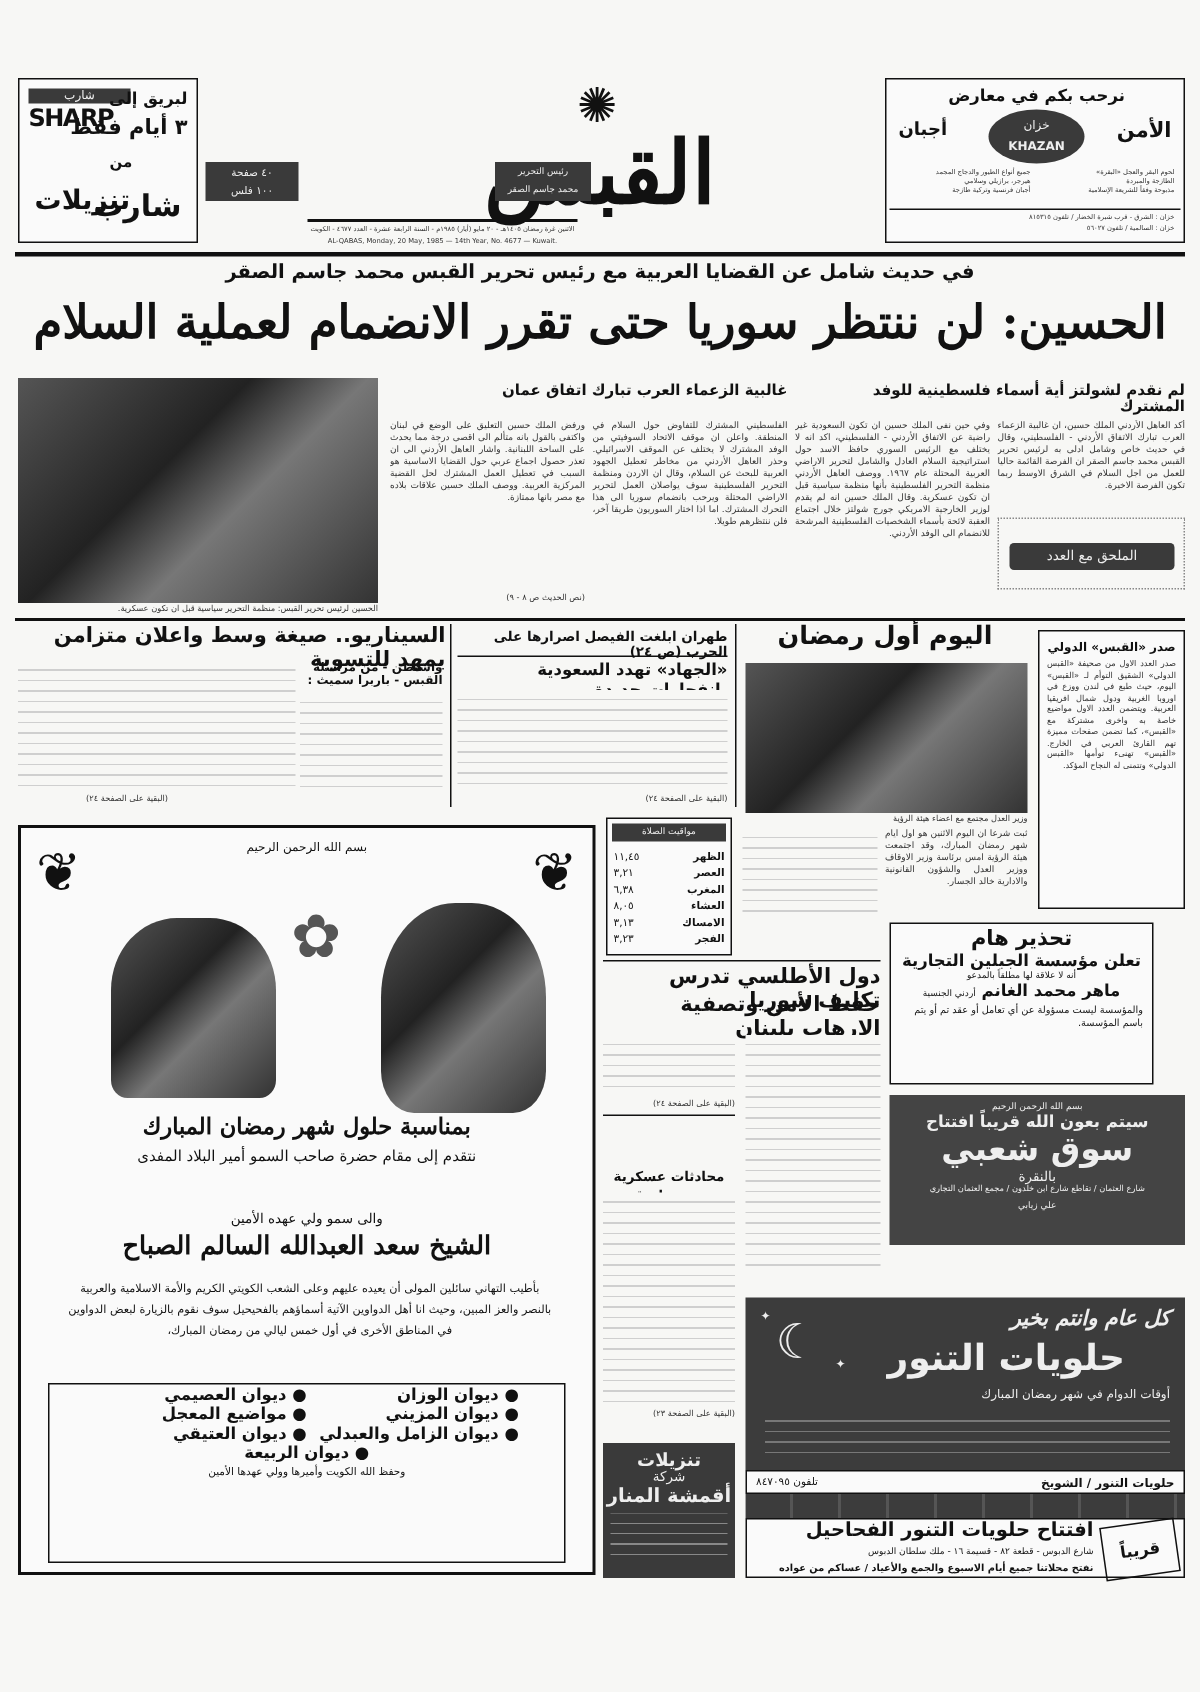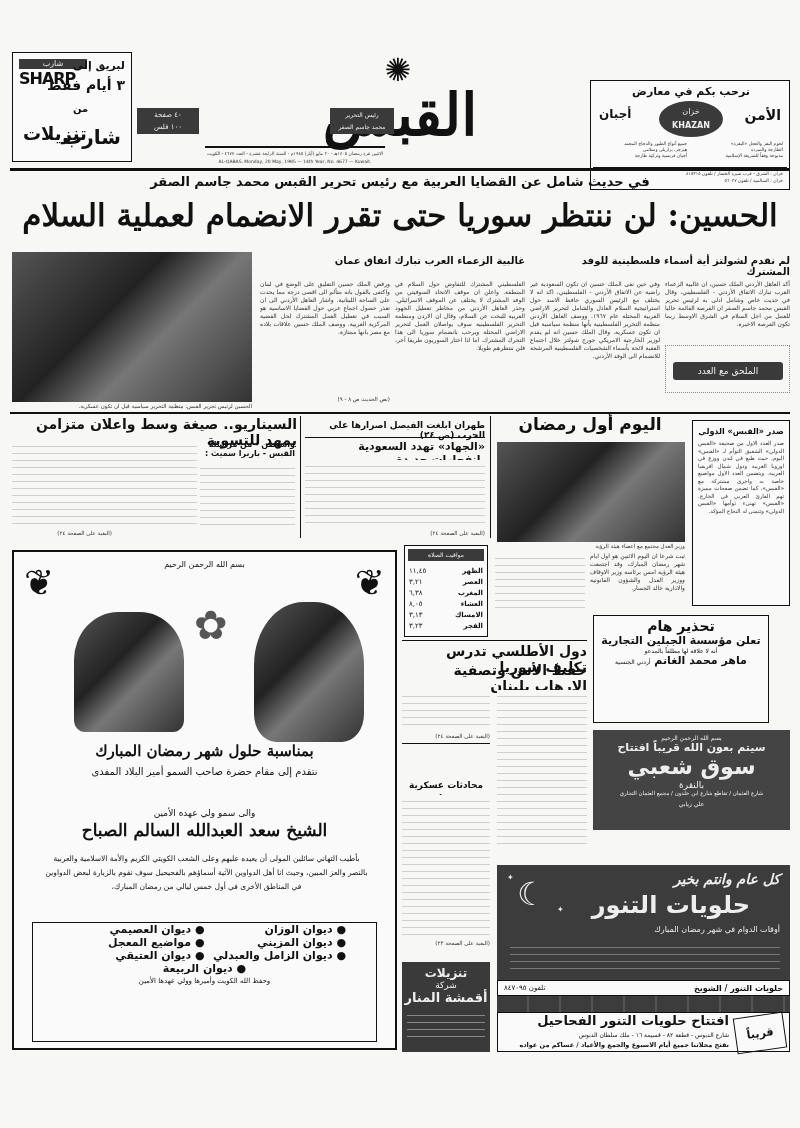--- a/index.html
+++ b/index.html
@@ -38,21 +38,21 @@
 
 <div class="abs dark ctr" style="left:330px;top:108px;width:64px;height:26px;font-size:6px;line-height:12px;padding-top:1px;">
   <div>رئيس التحرير</div>
   <div>محمد جاسم الصقر</div>
 </div>
 
 <div class="hr" style="left:205px;top:146px;width:180px;height:2px;"></div>
 <div class="abs ctr tiny" style="left:205px;top:150px;width:180px;direction:rtl;font-size:4.5px;">الاثنين غرة رمضان ١٤٠٥هـ - ٢٠ مايو (أيار) ١٩٨٥م - السنة الرابعة عشرة - العدد ٤٦٧٧ - الكويت</div>
 <div class="abs ctr tiny" style="left:205px;top:158px;width:180px;font-size:4.5px;">AL-QABAS, Monday, 20 May, 1985 — 14th Year, No. 4677 — Kuwait.</div>
 
-<div class="abs box" style="left:590px;top:52px;width:200px;height:110px;margin-top:28px;">
+<div class="abs box" style="left:590px;top:52px;width:200px;height:110px;">
   <div class="abs ctr hl" style="left:30px;top:4px;width:140px;font-size:11px;">نرحب بكم في معارض</div>
   <div class="abs hl" style="right:8px;top:26px;font-size:14px;">الأمن</div>
   <div class="abs hl" style="left:8px;top:26px;font-size:12px;">أجبان</div>
   <div class="abs ctr dark" style="left:68px;top:20px;width:64px;height:36px;border-radius:50%;font-size:8px;line-height:14px;padding-top:4px;">
     <div>خزان</div>
     <div style="font-weight:bold;">KHAZAN</div>
   </div>
   <div class="abs rtl tiny" style="right:6px;top:60px;width:90px;font-size:4.5px;line-height:6px;">
     <div>لحوم البقر والعجل «البقرة»</div>
     <div>الطازجة والمبردة</div>
@@ -182,20 +182,21 @@
 <div class="hr" style="left:402px;top:743px;width:88px;height:1px;"></div>
 <div class="abs ctr hl" style="left:402px;top:779px;width:88px;font-size:9px;line-height:13px;">محادثات عسكرية تمهيدية لتوقيع معاهدة أمنية بين لبنان وسوريا</div>
 <div class="abs body-text" style="left:402px;top:795px;width:88px;height:140px;background:repeating-linear-gradient(#f7f7f5 0 6px,#cfcfcf 6px 7px);"></div>
 <div class="abs rtl tiny" style="left:402px;top:940px;width:88px;">(البقية على الصفحة ٢٣)</div>
 
 <div class="abs box" style="left:593px;top:615px;width:176px;height:108px;">
   <div class="ctr hl" style="font-size:14px;margin-top:2px;">تحذير هام</div>
   <div class="ctr hl" style="font-size:11px;">تعلن مؤسسة الجبلين التجارية</div>
   <div class="ctr" style="font-size:6px;direction:rtl;">أنه لا علاقة لها مطلقاً بالمدعو</div>
   <div class="ctr hl" style="font-size:11px;"><span>ماهر محمد الغانم</span> <span style="font-size:6px;font-weight:normal;">أردني الجنسية</span></div>
+  <div class="rtl" style="font-size:6.5px;line-height:9px;padding:2px 6px;">والمؤسسة ليست مسؤولة عن أي تعامل أو عقد تم أو يتم باسم المؤسسة.</div>
 </div>
 
 <div class="abs dark" style="left:593px;top:730px;width:197px;height:100px;background:#444;">
   <div class="ctr" style="font-size:6px;margin-top:4px;">بسم الله الرحمن الرحيم</div>
   <div class="ctr hl" style="font-size:11px;">سيتم بعون الله قريباً افتتاح</div>
   <div class="ctr hl" style="font-size:22px;line-height:26px;">سوق شعبي</div>
   <div class="ctr" style="font-size:9px;">بالنقرة</div>
   <div class="ctr" style="font-size:5.5px;direction:rtl;">شارع العثمان / تقاطع شارع ابن خلدون / مجمع العثمان التجاري</div>
   <div class="ctr" style="font-size:6px;margin-top:4px;">علي زيابي</div>
 </div>

